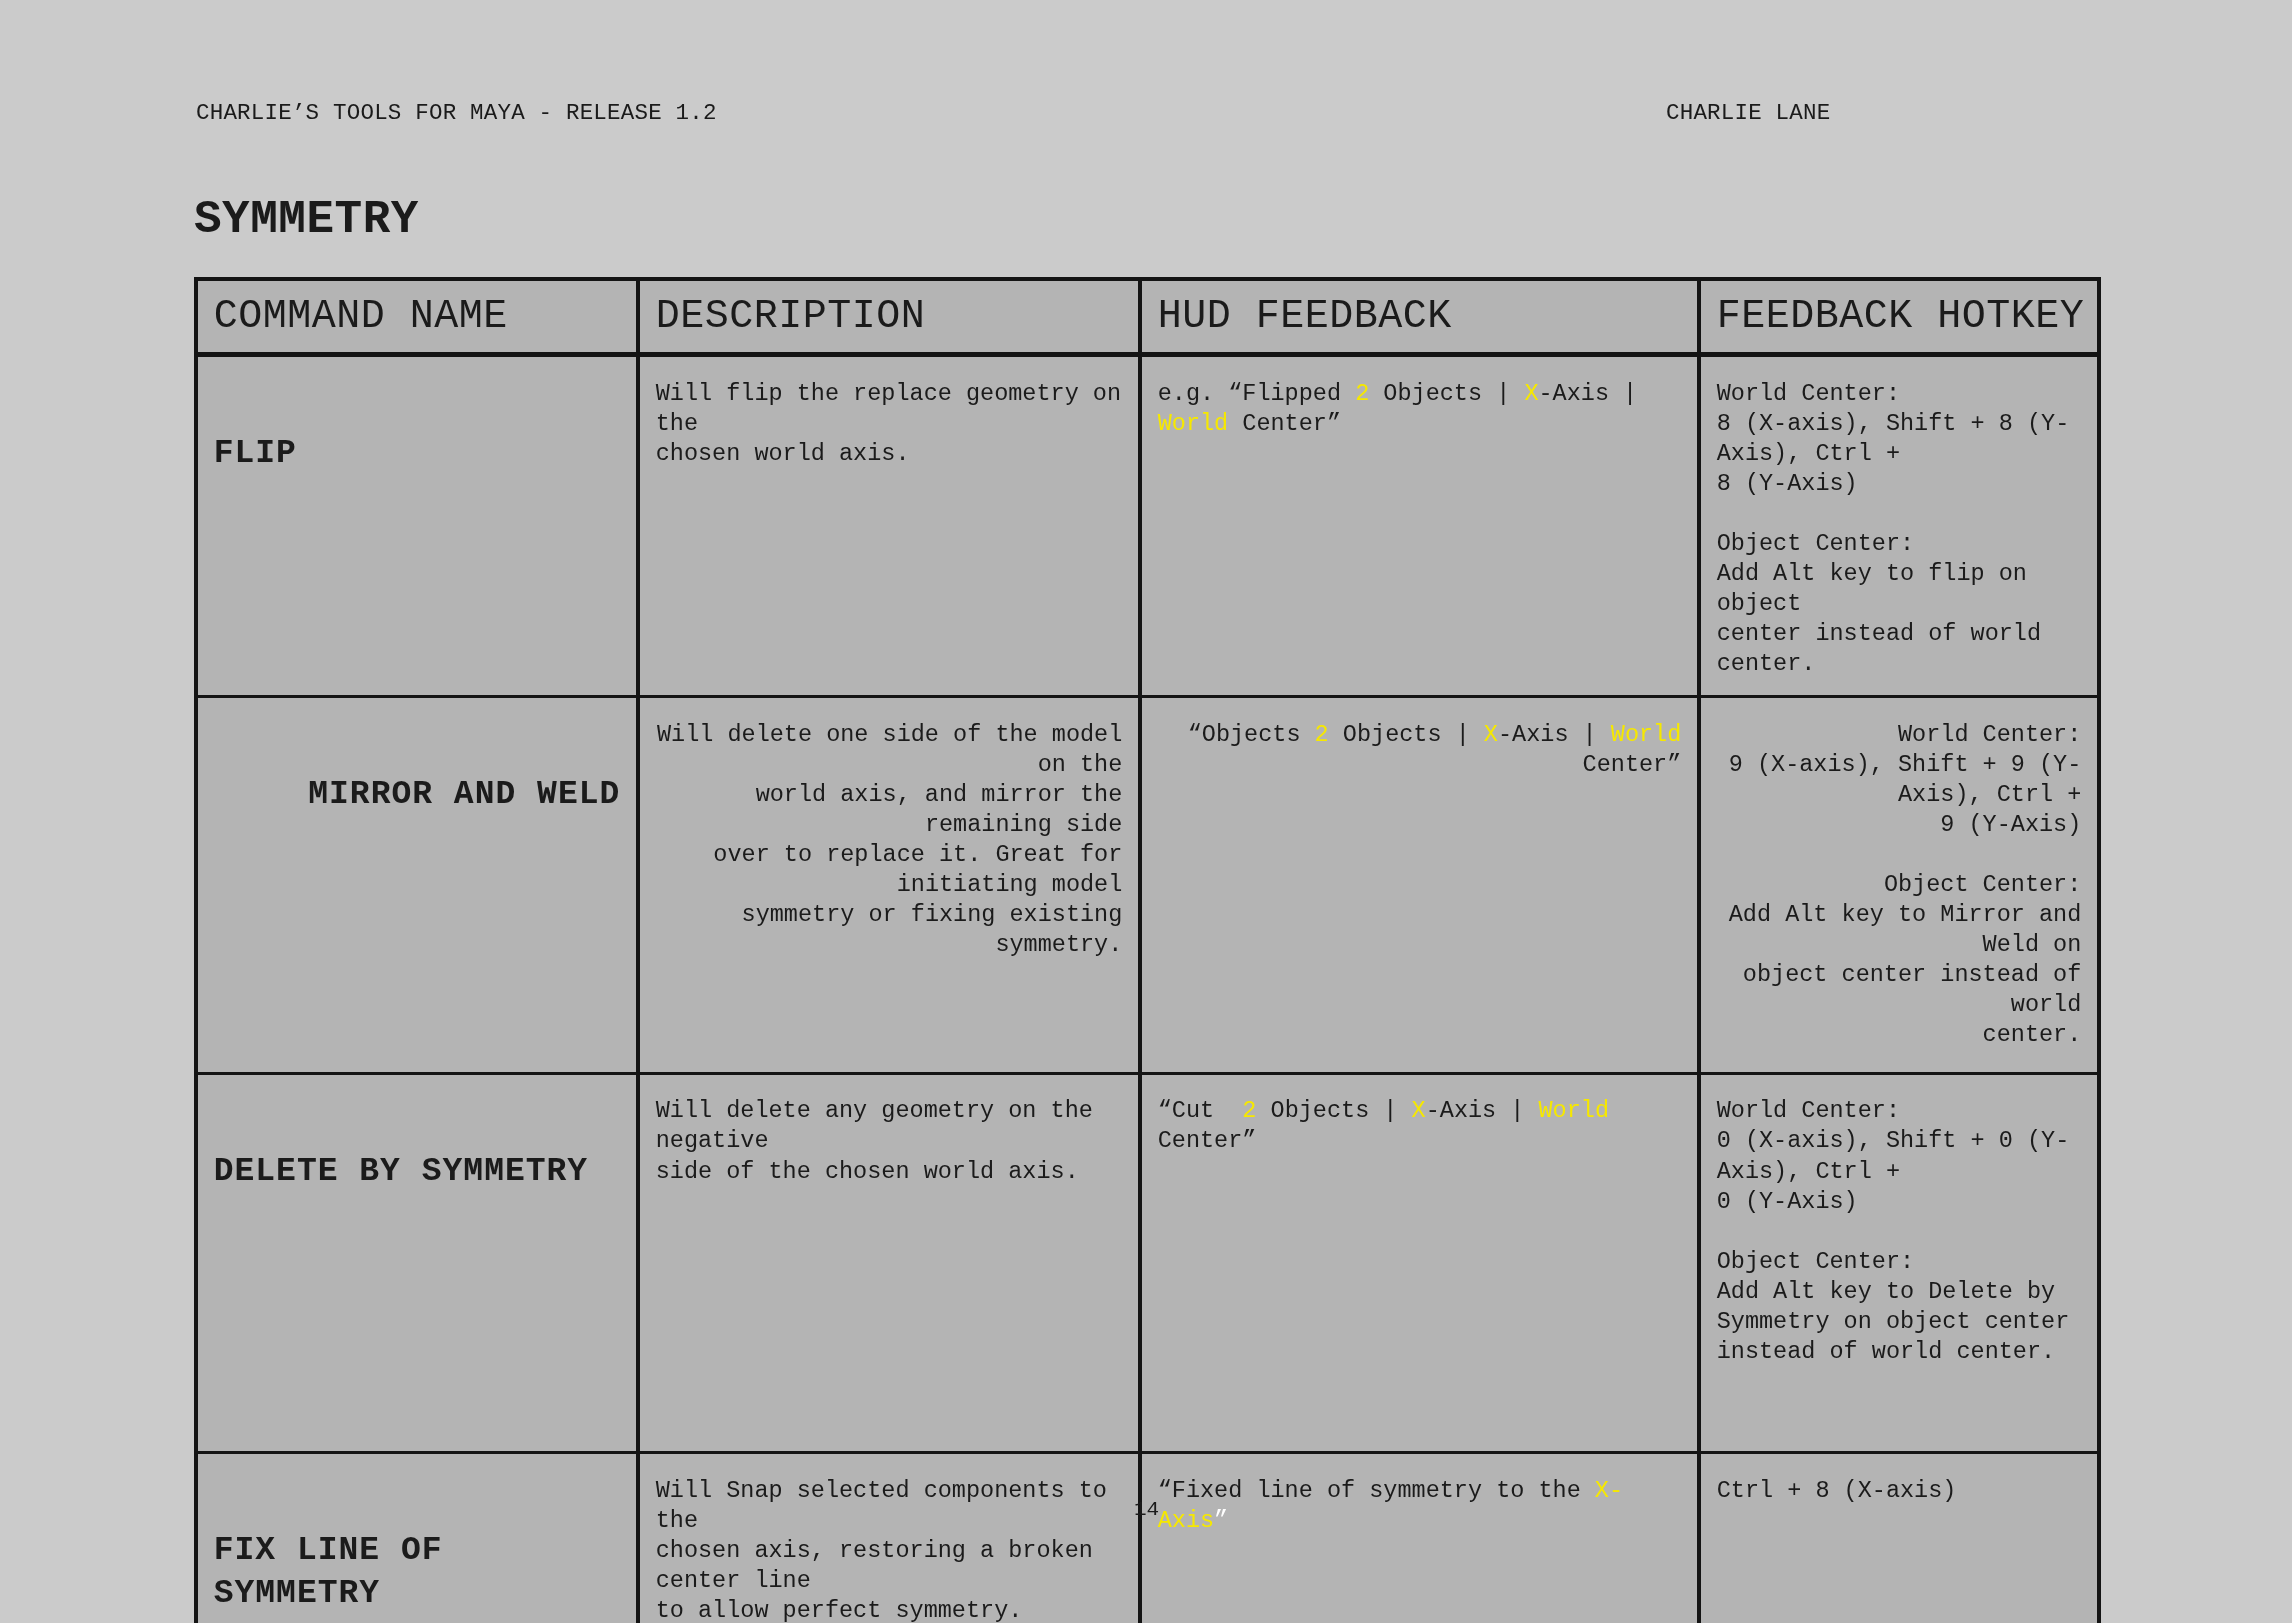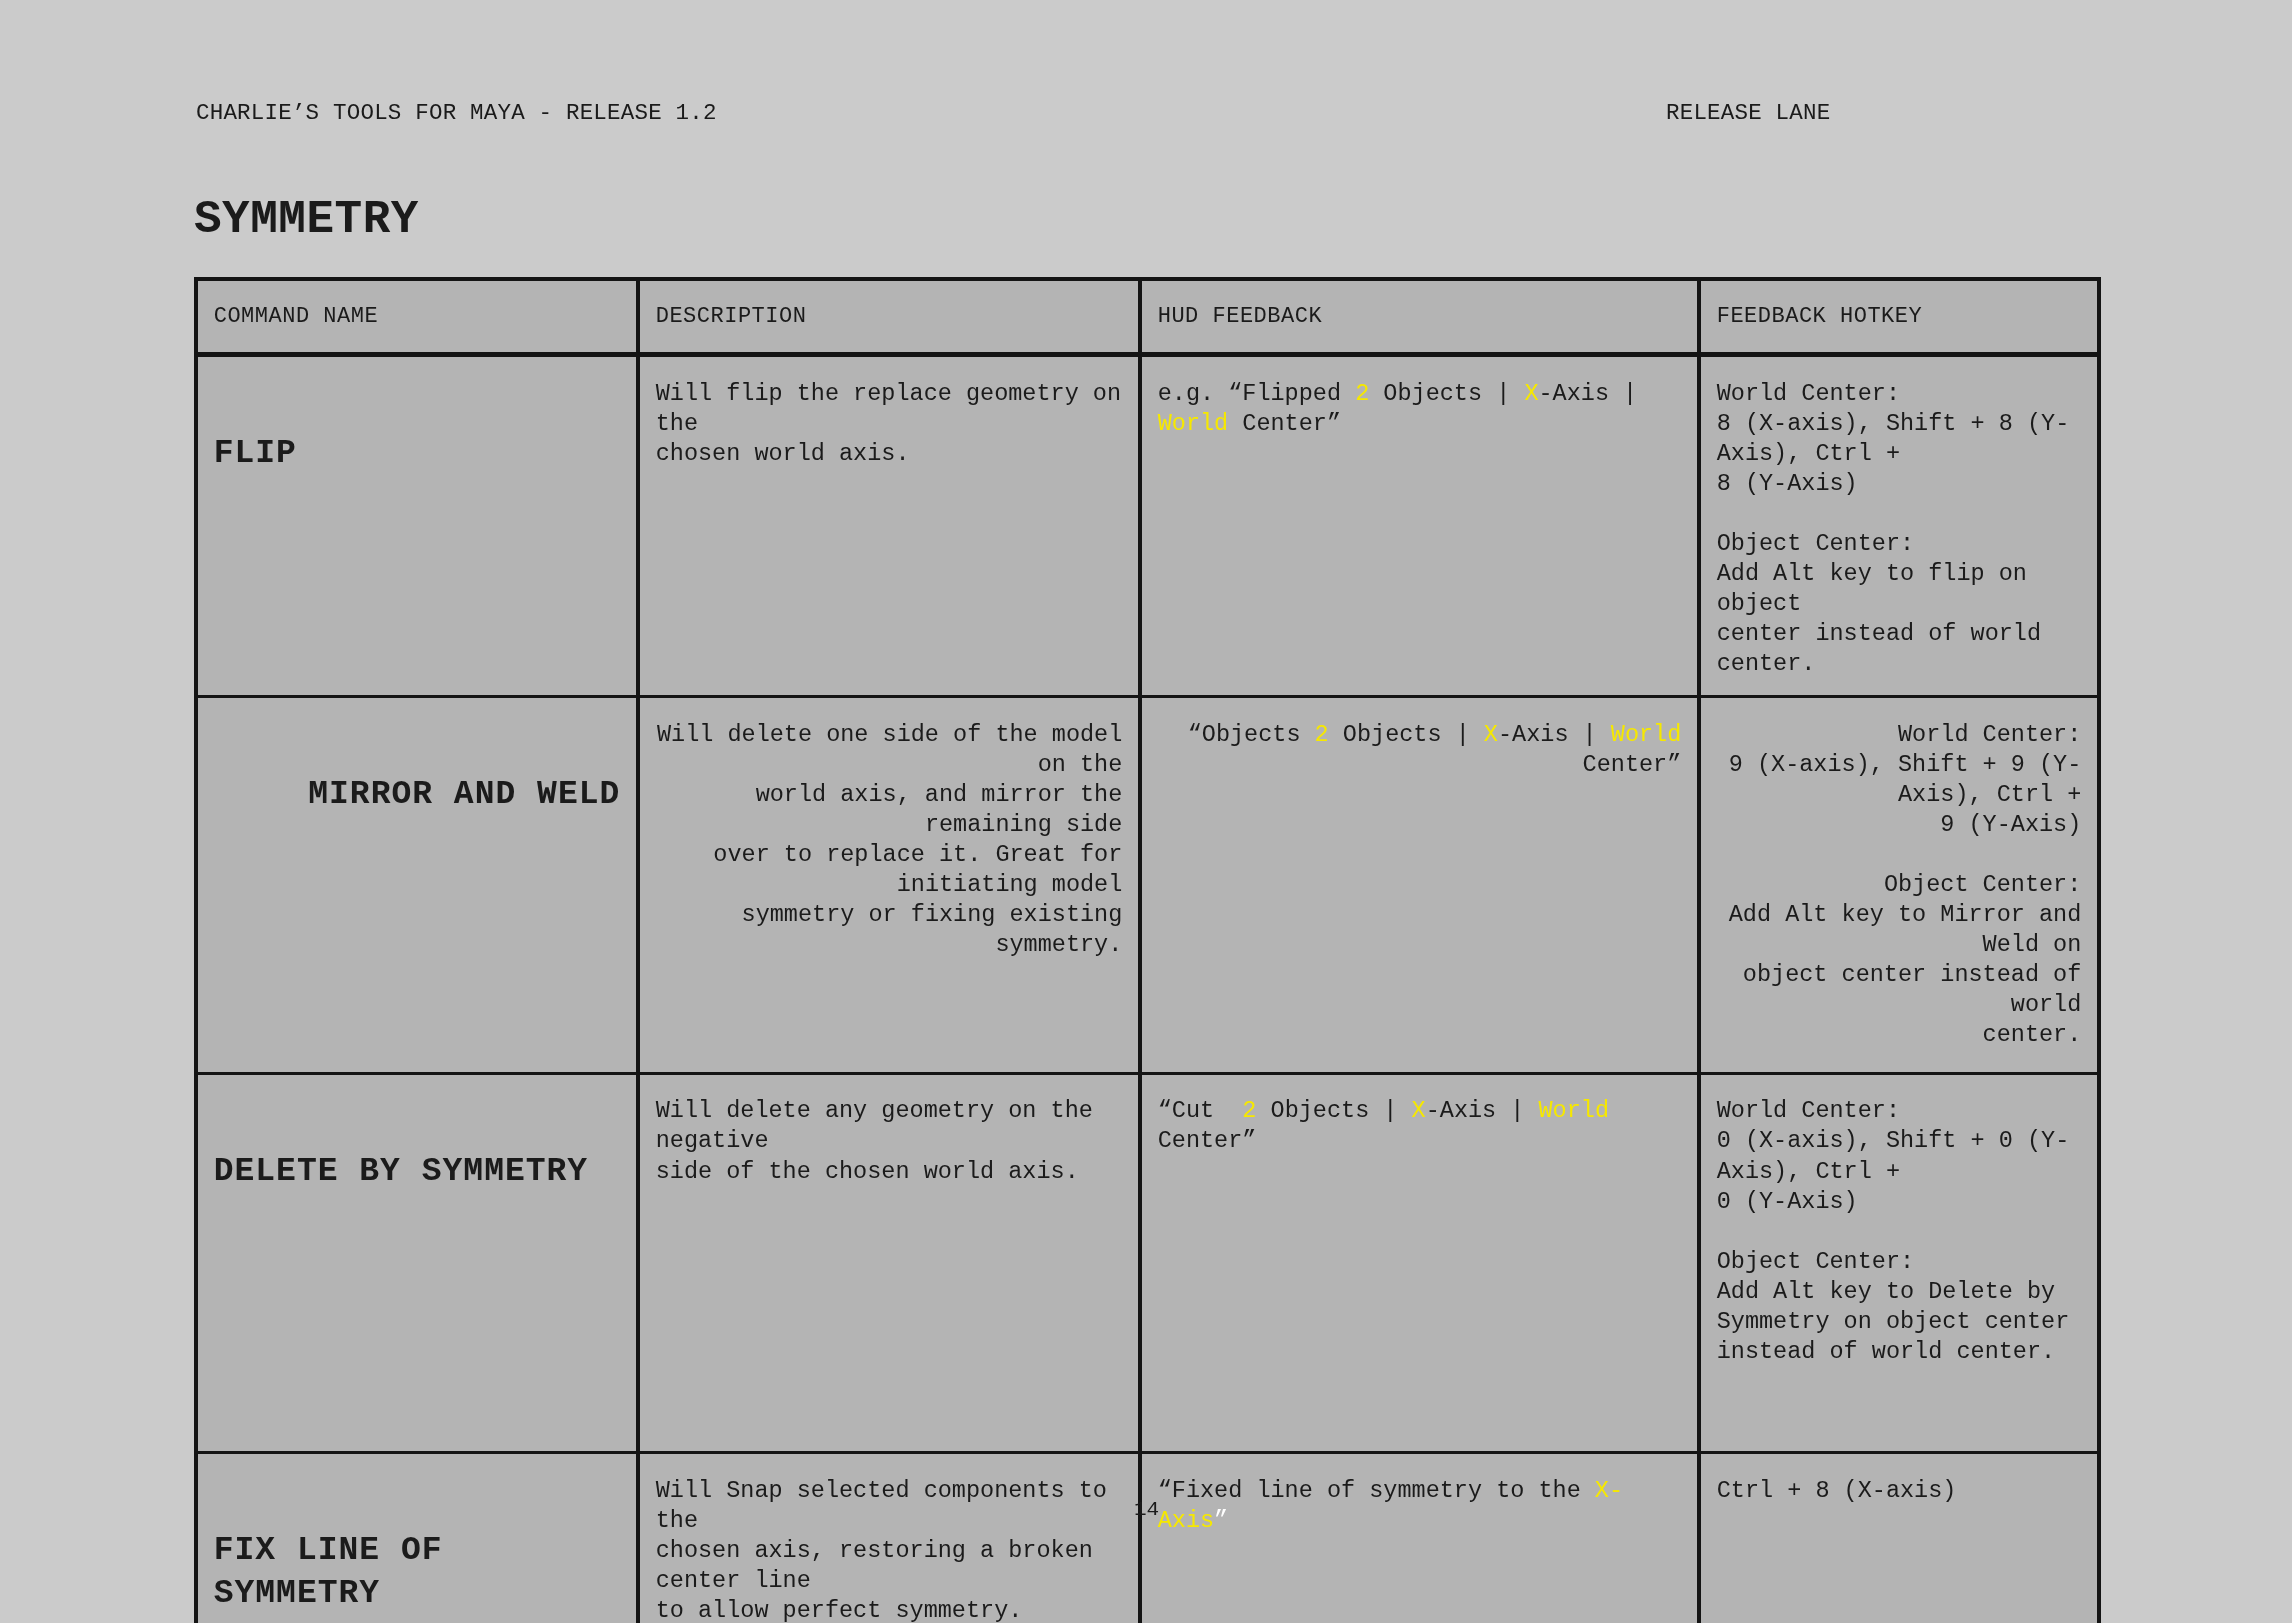--- a/index.html
+++ b/index.html
@@ -31,21 +31,21 @@
   }
   .cmd-table th, .cmd-table td {
     border:4.9px solid #141414;
     text-align:left;
     overflow:hidden;
   }
   .cmd-table th {
     height:71px;
     vertical-align:middle;
     font-weight:400;
-    font-size:22px;
+    font-size:40px;
     letter-spacing:0.5px;
     padding:0 9.8px 0 15.7px;
     border-bottom-width:5.9px;
   }
   .cmd-table td {
     vertical-align:top;
     font-size:23.5px;
     line-height:1.28;
     padding:21.6px 15.7px 15.7px 15.7px;
     border-top-width:3.9px;
@@ -68,21 +68,21 @@
     text-align:center; font-size:21px;
   }
 </style>
 </head>
 <body>
 
 <div class="page">
 
   <div class="doc-meta left">CHARLIE’S TOOLS FOR MAYA - RELEASE 1.2</div>
 
-  <div class="doc-meta right">RELEASE LANE</div>
+  <div class="doc-meta right">CHARLIE LANE</div>
 
   <h1 class="section-title">SYMMETRY</h1>
 
   <table class="cmd-table">
     <colgroup>
       <col style="width:442px">
       <col style="width:502px">
       <col style="width:559px">
       <col style="width:400px">
     </colgroup>

